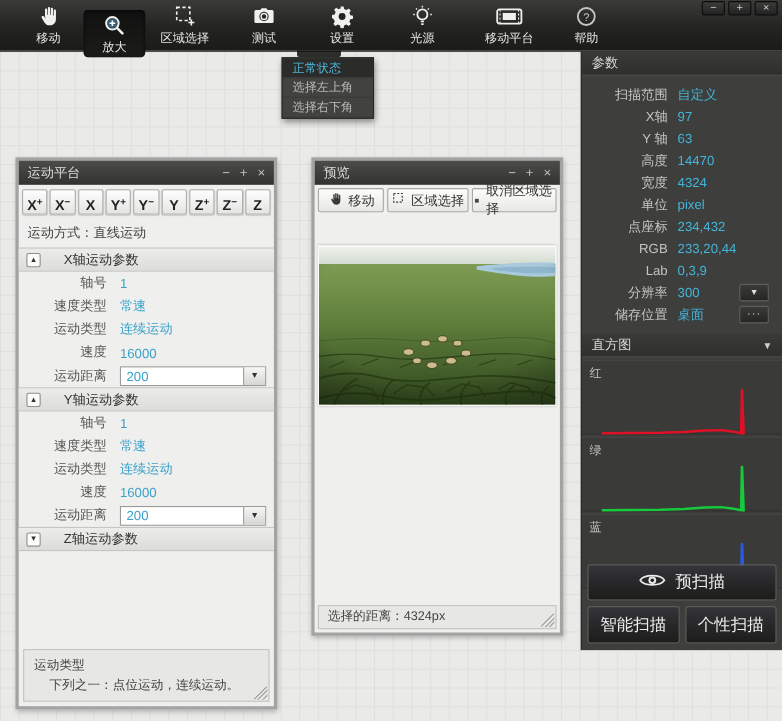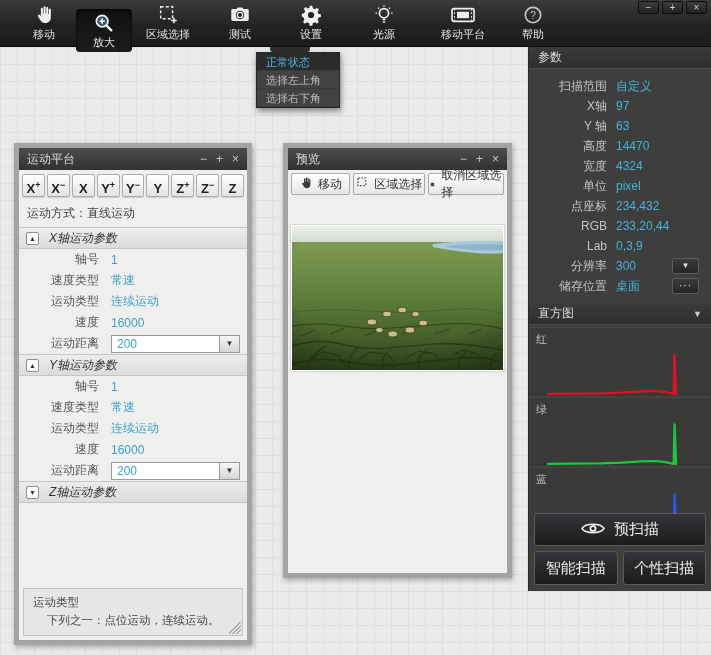--- a/index.html
+++ b/index.html
@@ -53,21 +53,21 @@
     background:#424240; border:1px solid #272725; box-shadow:1px 3px 6px rgba(0,0,0,.45);
   }
   .region-menu .item {
     height:18px; line-height:18px; padding-left:9px; font-size:11px;
     color:#bcbcba; cursor:pointer; border-bottom:1px solid #3a3a38;
   }
   .region-menu .item.active { background:#2b2b29; color:#4cb6dc; }
 
   
   .panel {
-    position:absolute; background:#efefed; border:5px solid #a3a3a3;
+    position:absolute; background:#efefed; border:3px solid #a3a3a3;
     box-shadow:1px 2px 5px rgba(0,0,0,.3);
   }
   .panel-motion  { left:14px;  top:143px; width:238px; height:502px; }
   .panel-preview { left:283px; top:143px; width:229px; height:435px; }
   .titlebar {
     height:22px; background:linear-gradient(#4c4c4a,#323230);
     color:#dcdcda; font-size:12px; display:flex; align-items:center; padding:0 8px;
   }
   .tb-controls { margin-left:auto; display:flex; gap:9px; }
   .tb-controls span { color:#c4c4c2; font-size:12px; line-height:22px; cursor:pointer; }
@@ -78,21 +78,21 @@
     flex:1; height:23px; background:linear-gradient(#fefefe,#e4e4e2);
     border:1px solid #adadab; border-radius:2px; font-size:13px; font-weight:bold;
     color:#222; text-align:center; line-height:21px; cursor:pointer;
     box-shadow:0 1px 1px rgba(0,0,0,.15);
   }
   .axis-btn sup { font-size:9px; font-weight:bold; }
   .mode-row { padding:4px 8px 5px; font-size:12px; color:#444; }
   .section-hdr {
     height:22px; background:linear-gradient(#ececea,#dcdcda);
     border-top:1px solid #c6c6c4; border-bottom:1px solid #c6c6c4;
-    display:flex; align-items:center; gap:10px; padding:0 7px; font-size:12px; color:#333;font-style:italic;
+    display:flex; align-items:center; gap:21px; padding:0 7px; font-size:12px; color:#333;
   }
   .tog {
     width:13px; height:13px; background:#fcfcfa; border:1px solid #8e8e8c;
     border-radius:2px; font-size:7px; line-height:11px; text-align:center; color:#333; cursor:pointer;
   }
   .m-row { display:flex; align-items:center; height:21px; font-size:12px; }
   .m-row .lbl { width:80px; text-align:right; color:#555; }
   .m-row .val { margin-left:12px; color:#3aa2ca; cursor:pointer; }
   .combo {
     margin-left:12px; flex:1; margin-right:7px; height:18px; background:#fff;
@@ -457,20 +457,24 @@
         <ellipse cx="130" cy="88" rx="4" ry="2.6"></ellipse>
         <ellipse cx="138" cy="97" rx="4.5" ry="2.8"></ellipse>
         <ellipse cx="124" cy="104" rx="5" ry="3"></ellipse>
         <ellipse cx="106" cy="108" rx="5" ry="3"></ellipse>
         <ellipse cx="92" cy="104" rx="4" ry="2.6"></ellipse>
       </g>
       <rect y="16" width="222" height="128" fill="url(#vig)"></rect>
     </svg>
   </div>
 
+  <div class="pv-status">
+    <span>选择的距离：4324px</span>
+    <div class="grip"></div>
+  </div>
 </div>
 
 <div class="params-panel">
   <div class="dark-hdr">
     <span>参数</span>
   </div>
 
   <div class="p-rows">
     <div class="p-row">
       <span class="lbl">扫描范围</span>

